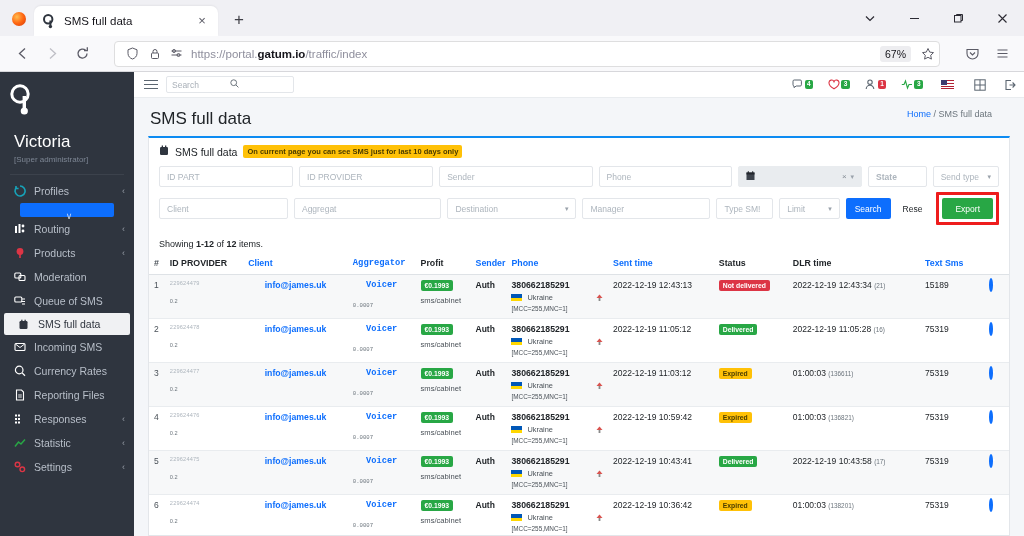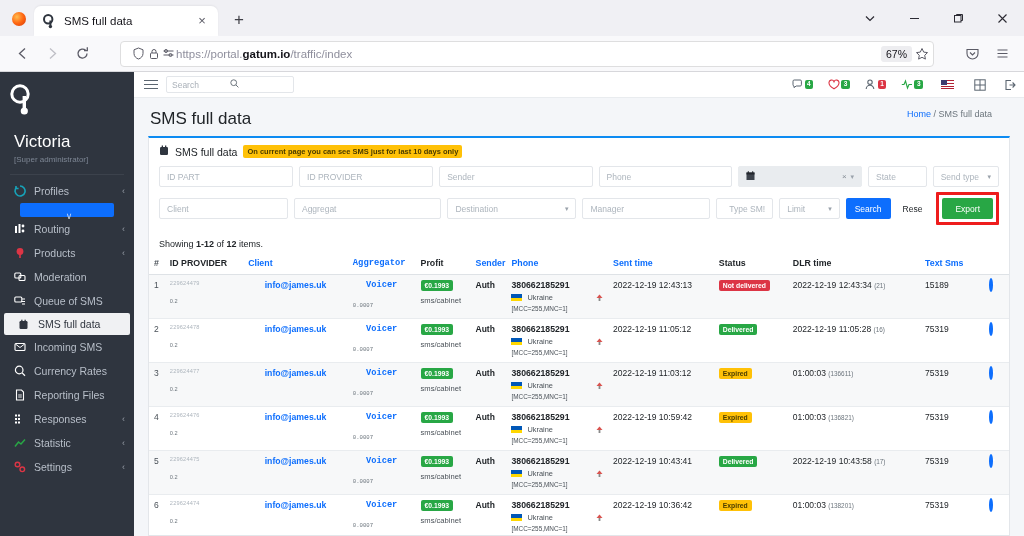--- a/index.html
+++ b/index.html
@@ -48,21 +48,21 @@
     height: 36px; background: #f9f9fb; display: flex; align-items: center;
     padding: 0 8px; gap: 2px; border-bottom: 1px solid #d7d7db;
   }
   .nav-btn {
     width: 28px; height: 28px; display: flex; align-items: center; justify-content: center;
     color: #5b5b66; font-size: 14px; flex: none;
   }
   .nav-btn.disabled { color: #bfbfc6; }
   .urlbar {
     flex: 1; height: 26px; background: #ffffff; border: 1px solid #dededf; border-radius: 4px;
-    display: flex; align-items: center; padding: 0 4px 0 10px; margin: 0 22px; 
+    display: flex; align-items: center; padding: 0 4px 0 10px; margin: 0 16px; gap: 7px;
   }
   .url-icon { width: 15px; height: 15px; color: #5b5b66; display:flex; align-items:center; justify-content:center; flex:none; }
   .url-text { flex: 1; font-size: 11.5px; color: #8f8f9d; white-space: nowrap; overflow: hidden; }
   .url-text b { color: #15141a; font-weight: 700; }
   .zoom-pill {
     font-size: 10.5px; color: #15141a; background: #ededf0; border-radius: 3px;
     padding: 2px 5px; margin-right: 2px;
   }
 
   
@@ -146,27 +146,27 @@
     height: 21px; border: 1px solid #e3e6ea; border-radius: 2px; background: #fff;
     display: flex; align-items: center; padding: 0 7px; font-size: 8.5px; color: #adb5bd;
   }
   .fi.sel { justify-content: space-between; }
   .fi .car { font-size: 7px; color: #9aa2ab; }
   .w-idpart { width: 138px; }
   .w-idprov { width: 138px; }
   .w-sender { width: 158px; }
   .w-phone  { width: 137px; }
   .w-date   { width: 128px; background: #e9ecef; border-color: #e9ecef; }
-  .w-state  { width: 60px; }
+  .w-state  { width: 60px; font-weight: bold; }
   .w-sendtype { width: 68px; }
   .w-client { width: 138px; }
   .w-dest   { width: 138px; }
   .w-aggr   { width: 158px; }
   .w-manager{ width: 137px; }
-  .w-typesm { width: 60px; justify-content: flex-end; }
+  .w-typesm { width: 60px; }
   .w-limit  { width: 64px; }
   .btn {
     height: 21px; border-radius: 2px; font-size: 8.5px; color: #fff; font-weight: 400;
     display: flex; align-items: center; justify-content: center; padding: 0 9px;
   }
   .btn-search { background: #0d6efd; }
   .btn-reset { background: #fff; color: #212529; padding: 0 6px; }
   .btn-export { background: #28a745; padding: 0 13px; }
   .export-wrap {
     border: 3px solid #ee1c1c; padding: 3px; background: #fff; border-radius: 1px;

